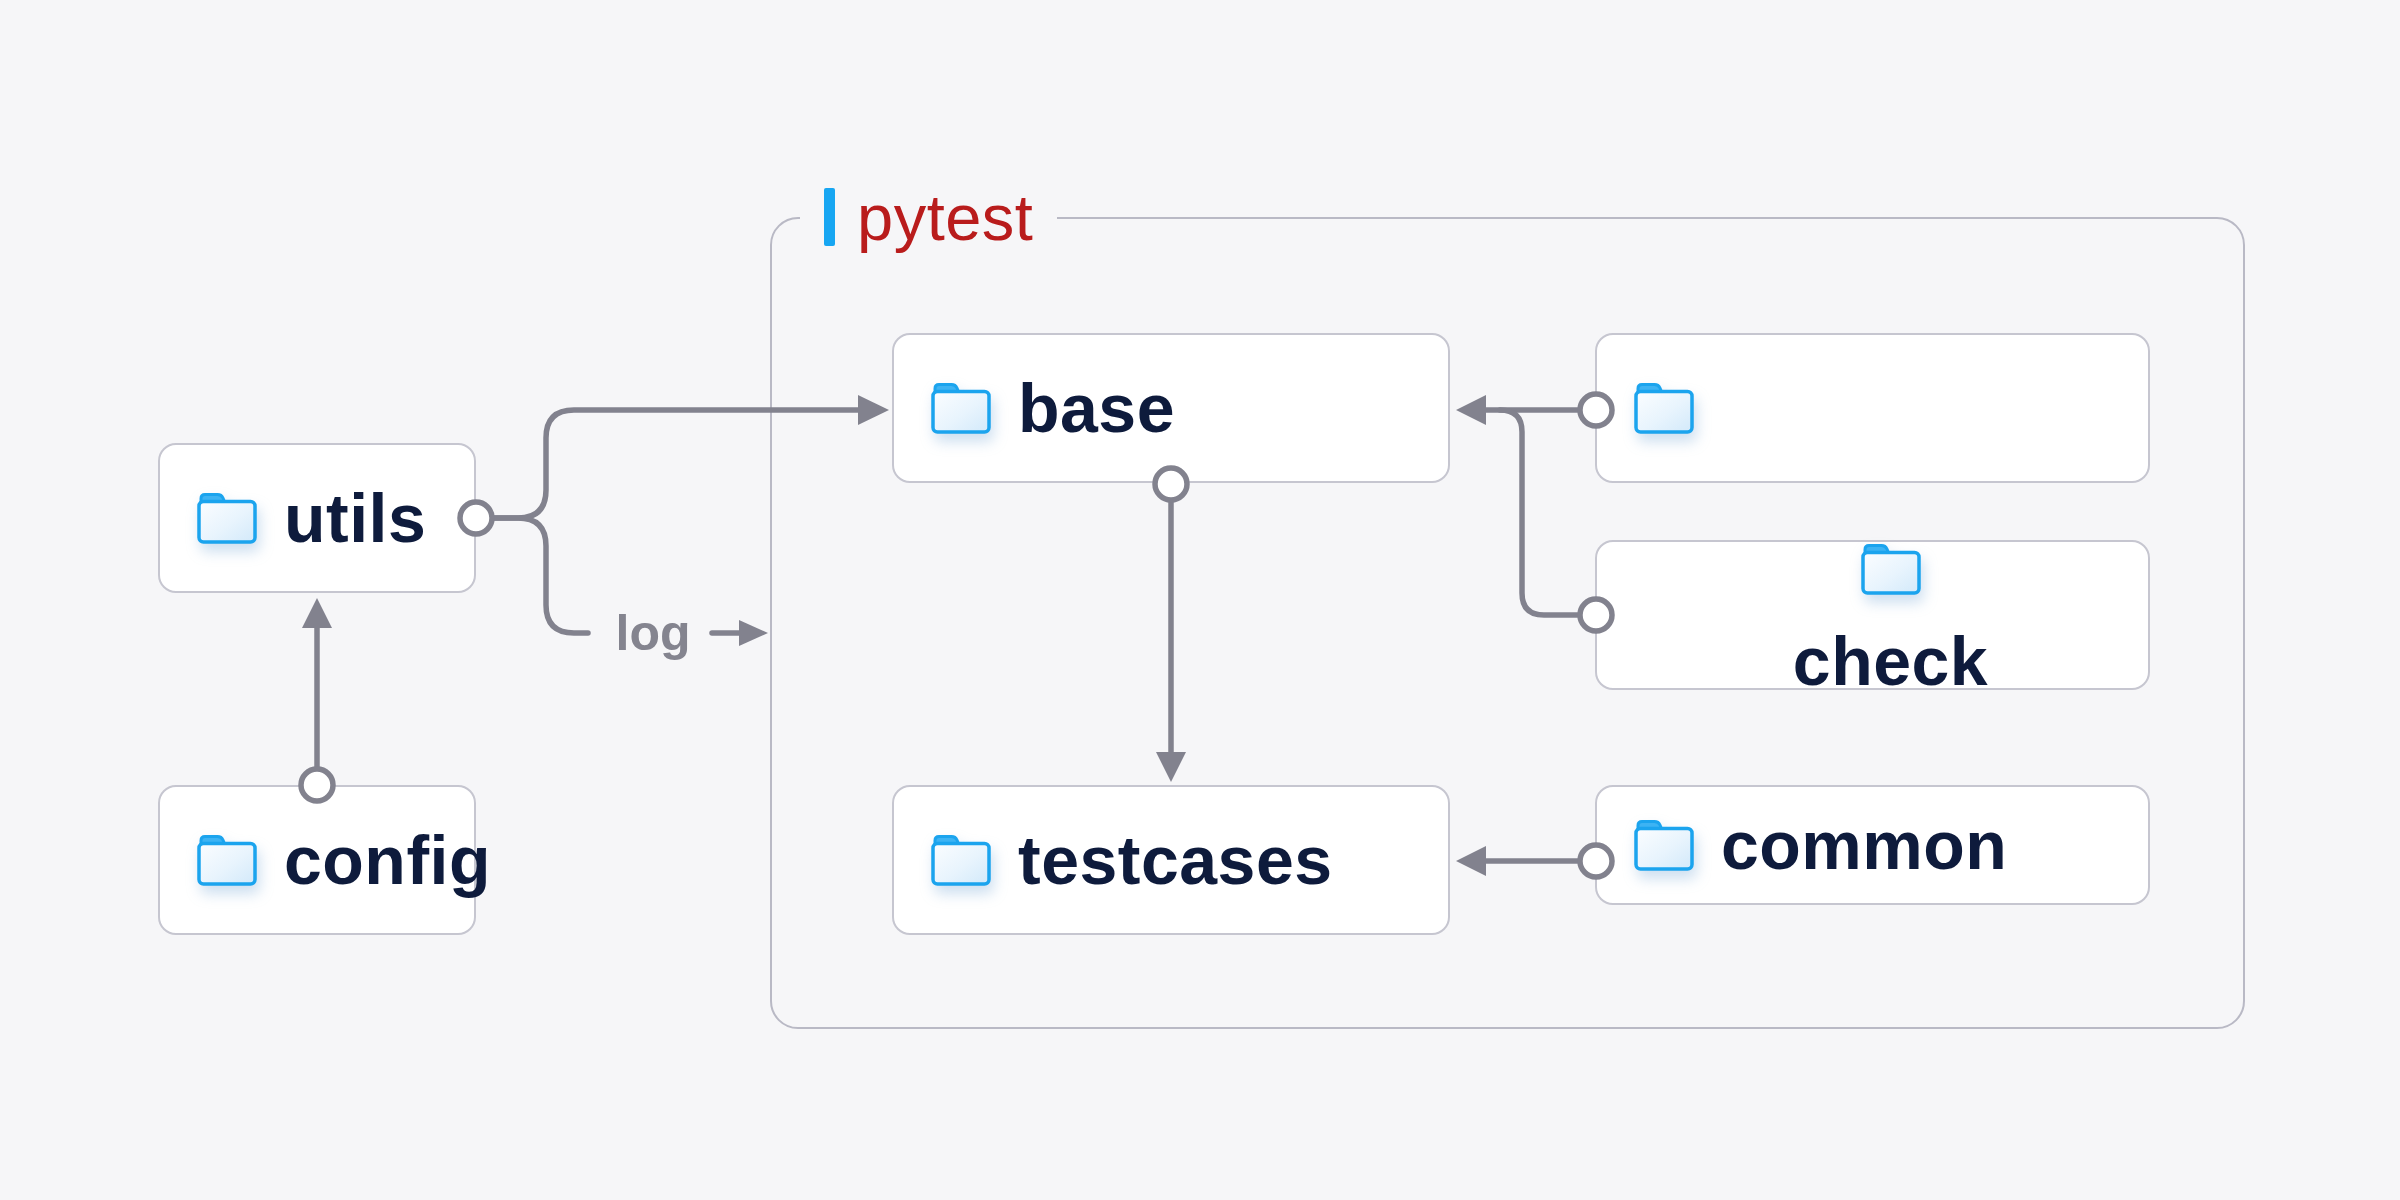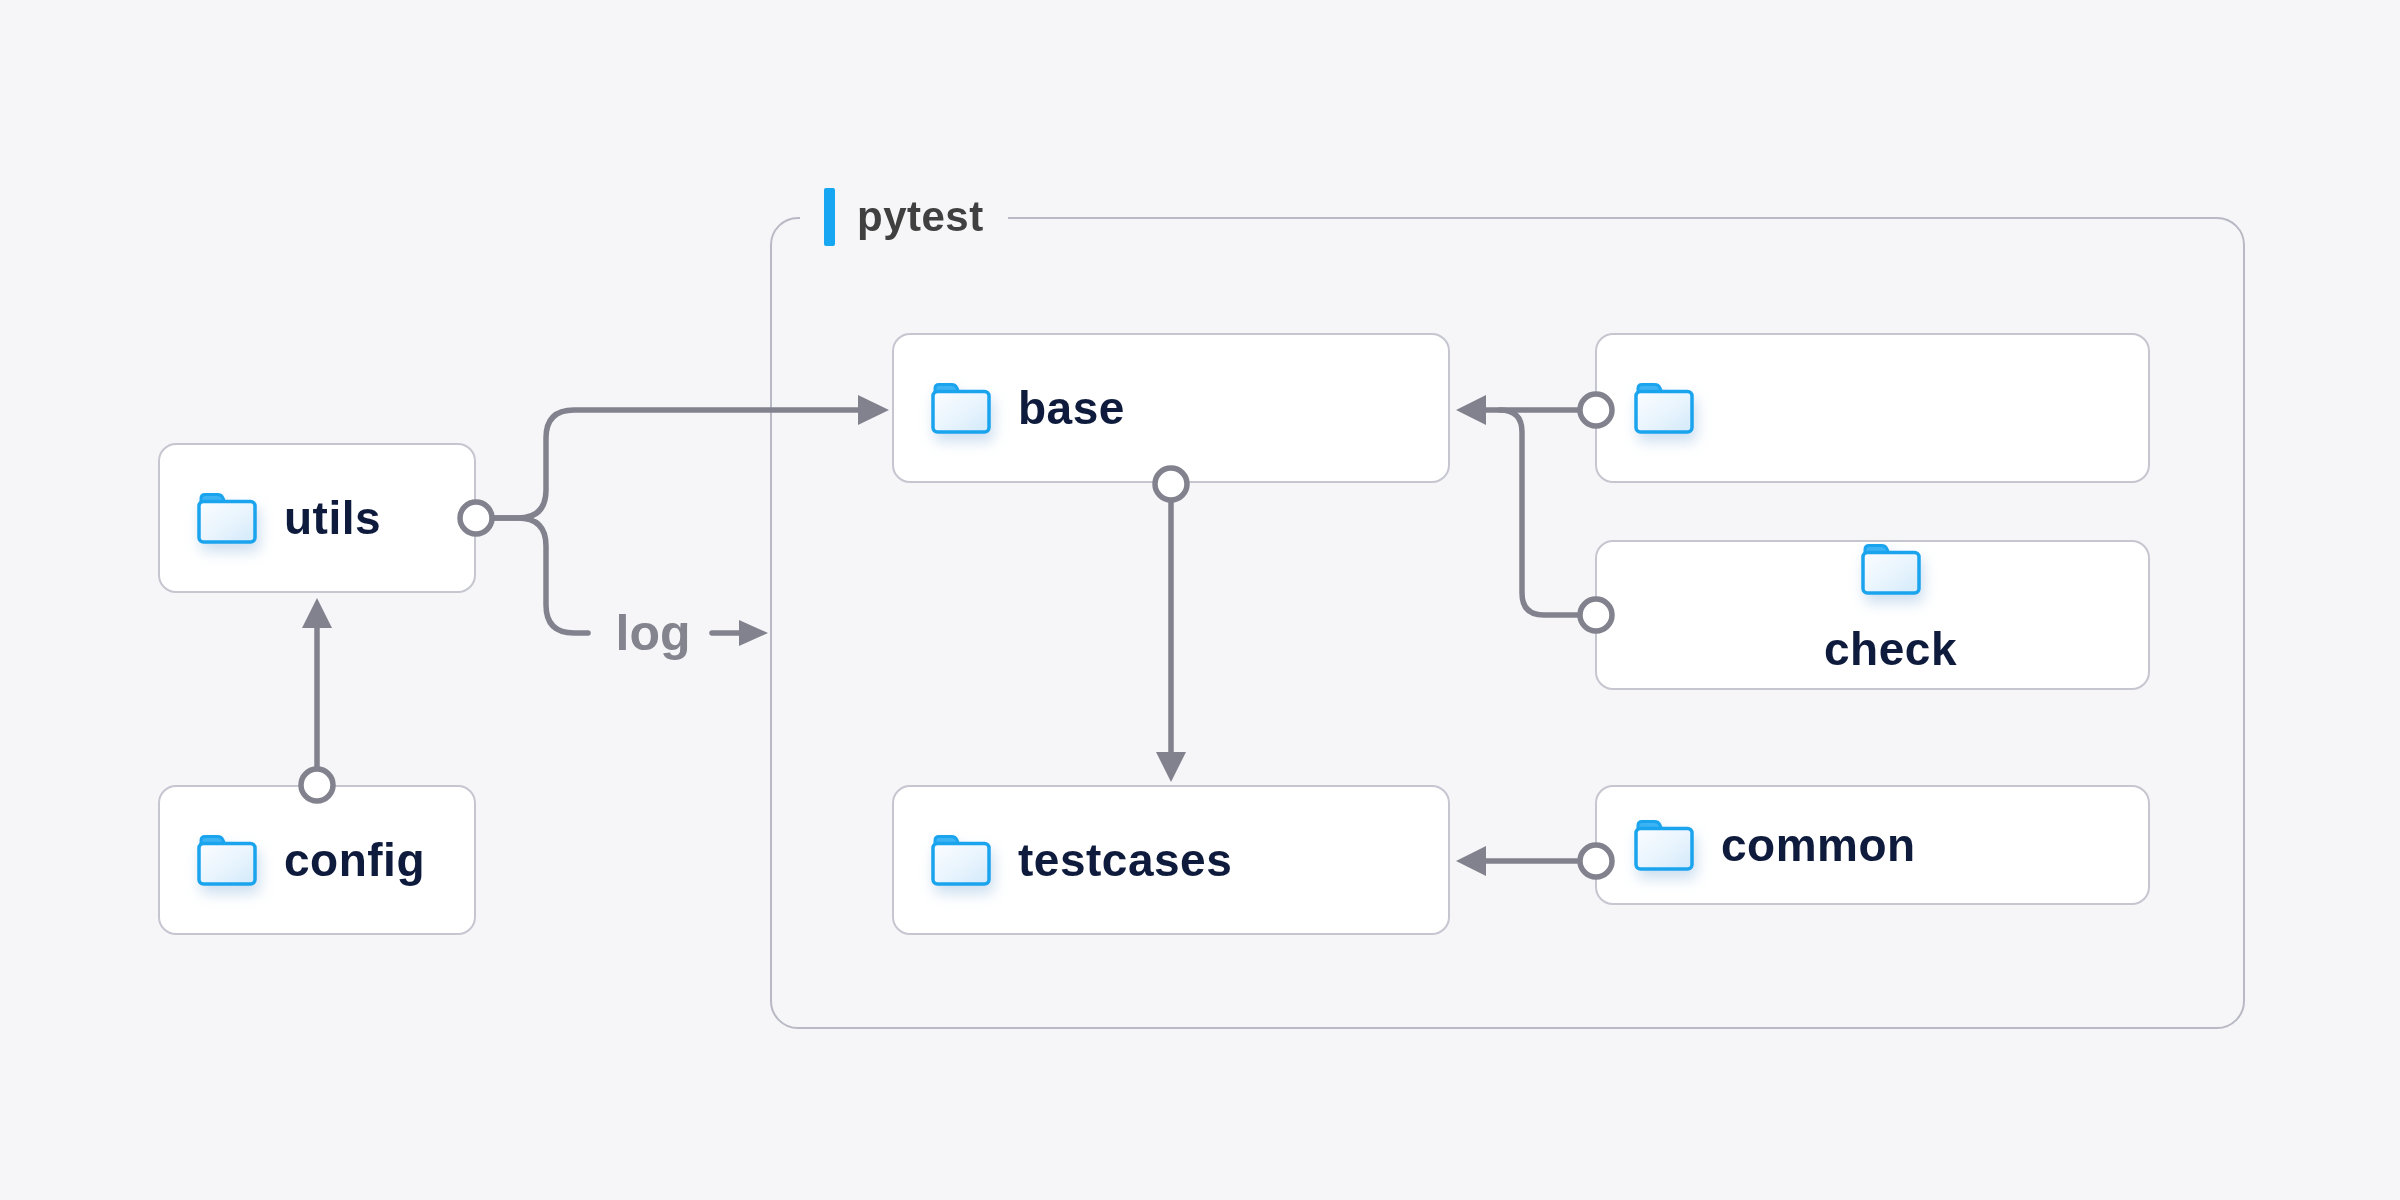--- a/index.html
+++ b/index.html
@@ -13,29 +13,29 @@
     position: absolute; left: 770px; top: 217px; width: 1475px; height: 812px;
     border: 2.5px solid #b9b9c5; border-radius: 28px; z-index: 1;
   }
   .container-label {
     position: absolute; left: 800px; top: 181px; height: 72px; z-index: 3;
     display: flex; align-items: center; gap: 22px;
     background: #f6f6f8; padding: 0 24px;
   }
   .accent-bar { width: 11px; height: 58px; background: #17a6f2; border-radius: 2px; }
   .container-label .label-text {
-    font-size: 42px; font-weight: 700; color: #404040; letter-spacing: 0.5px;
+    font-size: 65px; font-weight: 400; color: #b91c1c; letter-spacing: 0.5px;
   }
   
   .node {
     position: absolute; background: #ffffff; z-index: 2;
     border: 2.5px solid #c6c6d0; border-radius: 18px;
     display: flex; align-items: center; gap: 26px; padding-left: 36px;
   }
-  .node .label { font-size: 46px; font-weight: 700; color: #0e1b3c; letter-spacing: 0.5px; }
+  .node .label { font-size: 68px; font-weight: 700; color: #0e1b3c; letter-spacing: 0.5px; }
   .folder-icon { flex: 0 0 auto; filter: drop-shadow(3px 8px 7px rgba(90,150,205,0.30)); }
   .node-utils     { left: 158px;  top: 443px; width: 318px; height: 150px; }
   .node-config    { left: 158px;  top: 785px; width: 318px; height: 150px; }
   .node-base      { left: 892px;  top: 333px; width: 558px; height: 150px; }
   .node-pymilvus  { left: 1595px; top: 333px; width: 555px; height: 150px; }
   .node-check     { left: 1595px; top: 540px; width: 555px; height: 150px; flex-direction: column; }
   .node-testcases { left: 892px;  top: 785px; width: 558px; height: 150px; }
   .node-common    { left: 1595px; top: 785px; width: 555px; height: 120px; }
   
   .edge-layer {

